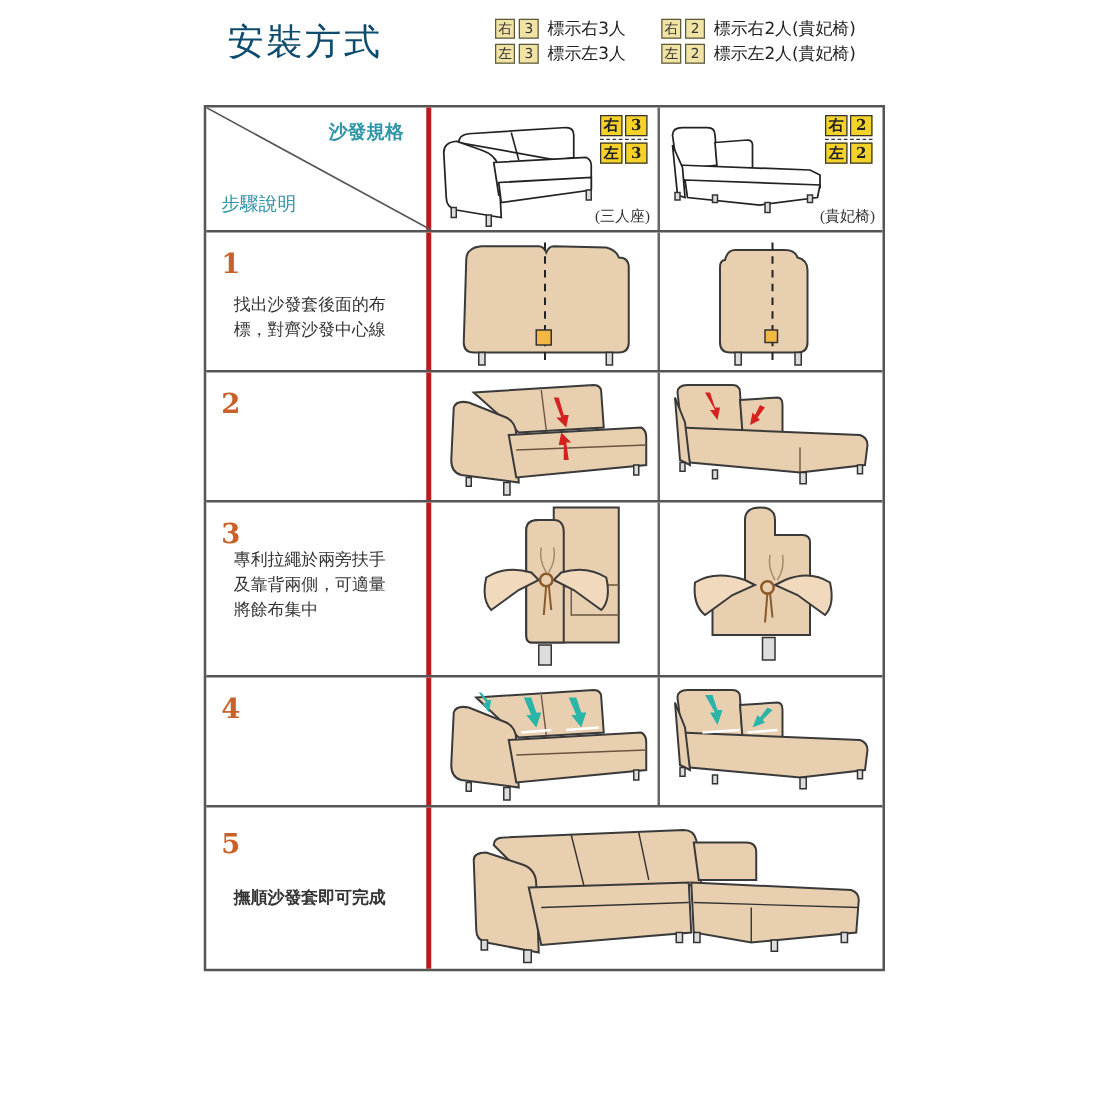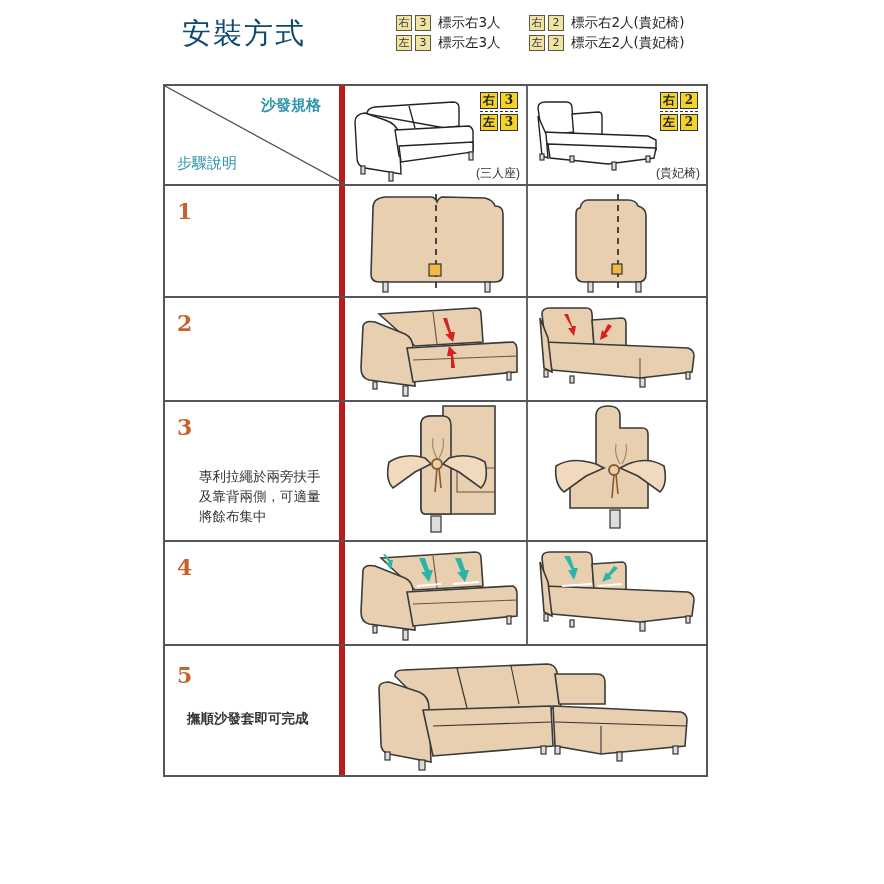--- a/index.html
+++ b/index.html
@@ -19,40 +19,40 @@
     font-size: 11px; background: #f1e3a3; border: 1px solid #5a5a40; margin-right: 3px; color: #333;
   }
   .legend-text { margin-left: 4px; white-space: nowrap; }
 
   .table {
     position: absolute; left: 163px; top: 84px; width: 545px; height: 693px;
     border: 2px solid #555;
   }
   .row { position: absolute; left: 0; width: 541px; border-bottom: 2px solid #555; }
   .row.last { border-bottom: none; }
-  .col-left { position: absolute; left: 0; top: 0; width: 180px; height: 100%; border-right: 6px solid #b91c1c; }
+  .col-left { position: absolute; left: 0; top: 0; width: 180px; height: 100%; border-right: 4px solid #b91c1c; }
   .col-mid { position: absolute; left: 180px; top: 0; width: 183px; height: 100%; border-right: 2px solid #666; }
   .col-right { position: absolute; left: 363px; top: 0; width: 178px; height: 100%; }
   .col-wide { position: absolute; left: 180px; top: 0; width: 361px; height: 100%; }
 
   .diag-svg { position: absolute; left: 0; top: 0; }
   .hdr-spec { position: absolute; right: 18px; top: 10px; font-family: "DejaVu Serif", serif; font-size: 15px; color: #2f95a8; font-weight: bold; }
   .hdr-step { position: absolute; left: 12px; top: 68px; font-family: "DejaVu Serif", serif; font-size: 15px; color: #2f95a8; font-weight: normal; }
 
   .step-num { position: absolute; left: 12px; top: 12px; font-family: "DejaVu Serif", serif; font-weight: bold; font-size: 22px; color: #c8622a; }
   .step-text { position: absolute; left: 22px; font-size: 13.5px; line-height: 20px; color: #333; width: 150px; }
 
   .tagbox { position: absolute; right: 8px; top: 6px; }
   .tag-row { display: flex; }
   .tag {
     width: 18px; height: 17px; line-height: 15px; text-align: center; font-family: "DejaVu Serif", serif;
     font-size: 12px; font-weight: bold; background: #f4d22a; border: 1px solid #333; margin-left: 2px; color: #222;
   }
   .tag-sep { border-top: 1px dashed #333; margin: 2px 0 2px 2px; width: 38px; }
-  .caption { position: absolute; right: 6px; bottom: 2px; font-family: Liberation Sans, sans-serif; font-size: 12px; color: #333; }
+  .caption { position: absolute; right: 6px; bottom: 2px; font-family: Liberation Serif, serif; font-size: 12px; color: #333; }
 
   svg .sofa { fill: #e8cfb0; stroke: #3a3a3a; stroke-width: 1.6; }
   svg .sofa-line { fill: none; stroke: #6b5540; stroke-width: 1.1; }
   svg .outline { fill: #fff; stroke: #222; stroke-width: 1.4; }
   svg .leg { fill: #ddd; stroke: #333; stroke-width: 1.2; }
 </style>
 </head>
 <body>
 
 <div class="title">安裝方式</div>
@@ -141,20 +141,24 @@
           <div class="tag">2</div>
         </div>
       </div>
       <div class="caption">(貴妃椅)</div>
     </div>
   </div>
 
   <div class="row" style="top:100px;height:112px;">
     <div class="col-left">
       <div class="step-num">1</div>
+      <div class="step-text" style="top:48px;">
+        <div>找出沙發套後面的布</div>
+        <div>標，對齊沙發中心線</div>
+      </div>
     </div>
     <div class="col-mid">
       <svg width="183" height="110">
         <path class="sofa" d="M28 22 Q28 12 40 11 L86 11 Q90 11 92 16 Q94 11 98 11 L140 12 Q148 14 150 20 Q158 20 158 28 L158 88 Q158 96 150 96 L34 96 Q26 96 26 88 Z"></path>
         <line x1="91" y1="8" x2="91" y2="104" stroke="#222" stroke-width="1.6" stroke-dasharray="6,5"></line>
         <rect x="84" y="78" width="12" height="12" fill="#f3b843" stroke="#333" stroke-width="1.2"></rect>
         <rect class="leg" x="38" y="96" width="5" height="10"></rect>
         <rect class="leg" x="140" y="96" width="5" height="10"></rect>
       </svg>
     </div>
@@ -200,21 +204,21 @@
         <rect class="leg" x="42" y="78" width="4" height="7"></rect>
         <rect class="leg" x="112" y="80" width="5" height="9"></rect>
         <rect class="leg" x="158" y="74" width="4" height="7"></rect>
       </svg>
     </div>
   </div>
 
   <div class="row" style="top:316px;height:140px;">
     <div class="col-left">
       <div class="step-num">3</div>
-      <div class="step-text" style="top:64px;margin-left:12px;">
+      <div class="step-text" style="top:36px;">
         <div>專利拉繩於兩旁扶手</div>
         <div>及靠背兩側，可適量</div>
         <div>將餘布集中</div>
       </div>
     </div>
     <div class="col-mid">
       <svg width="183" height="138">
         <path class="sofa" d="M98 4 L150 4 L150 112 L80 112 Q76 112 76 106 L76 22 Q76 14 86 14 L98 14 Z"></path>
         <path class="sofa" d="M76 22 Q76 14 86 14 L98 14 Q106 14 106 24 L106 112 L80 112 Q76 112 76 106 Z"></path>
         <path class="sofa-line" d="M106 70 Q106 66 112 66 L150 66 M112 66 L112 90 L150 90"></path>

